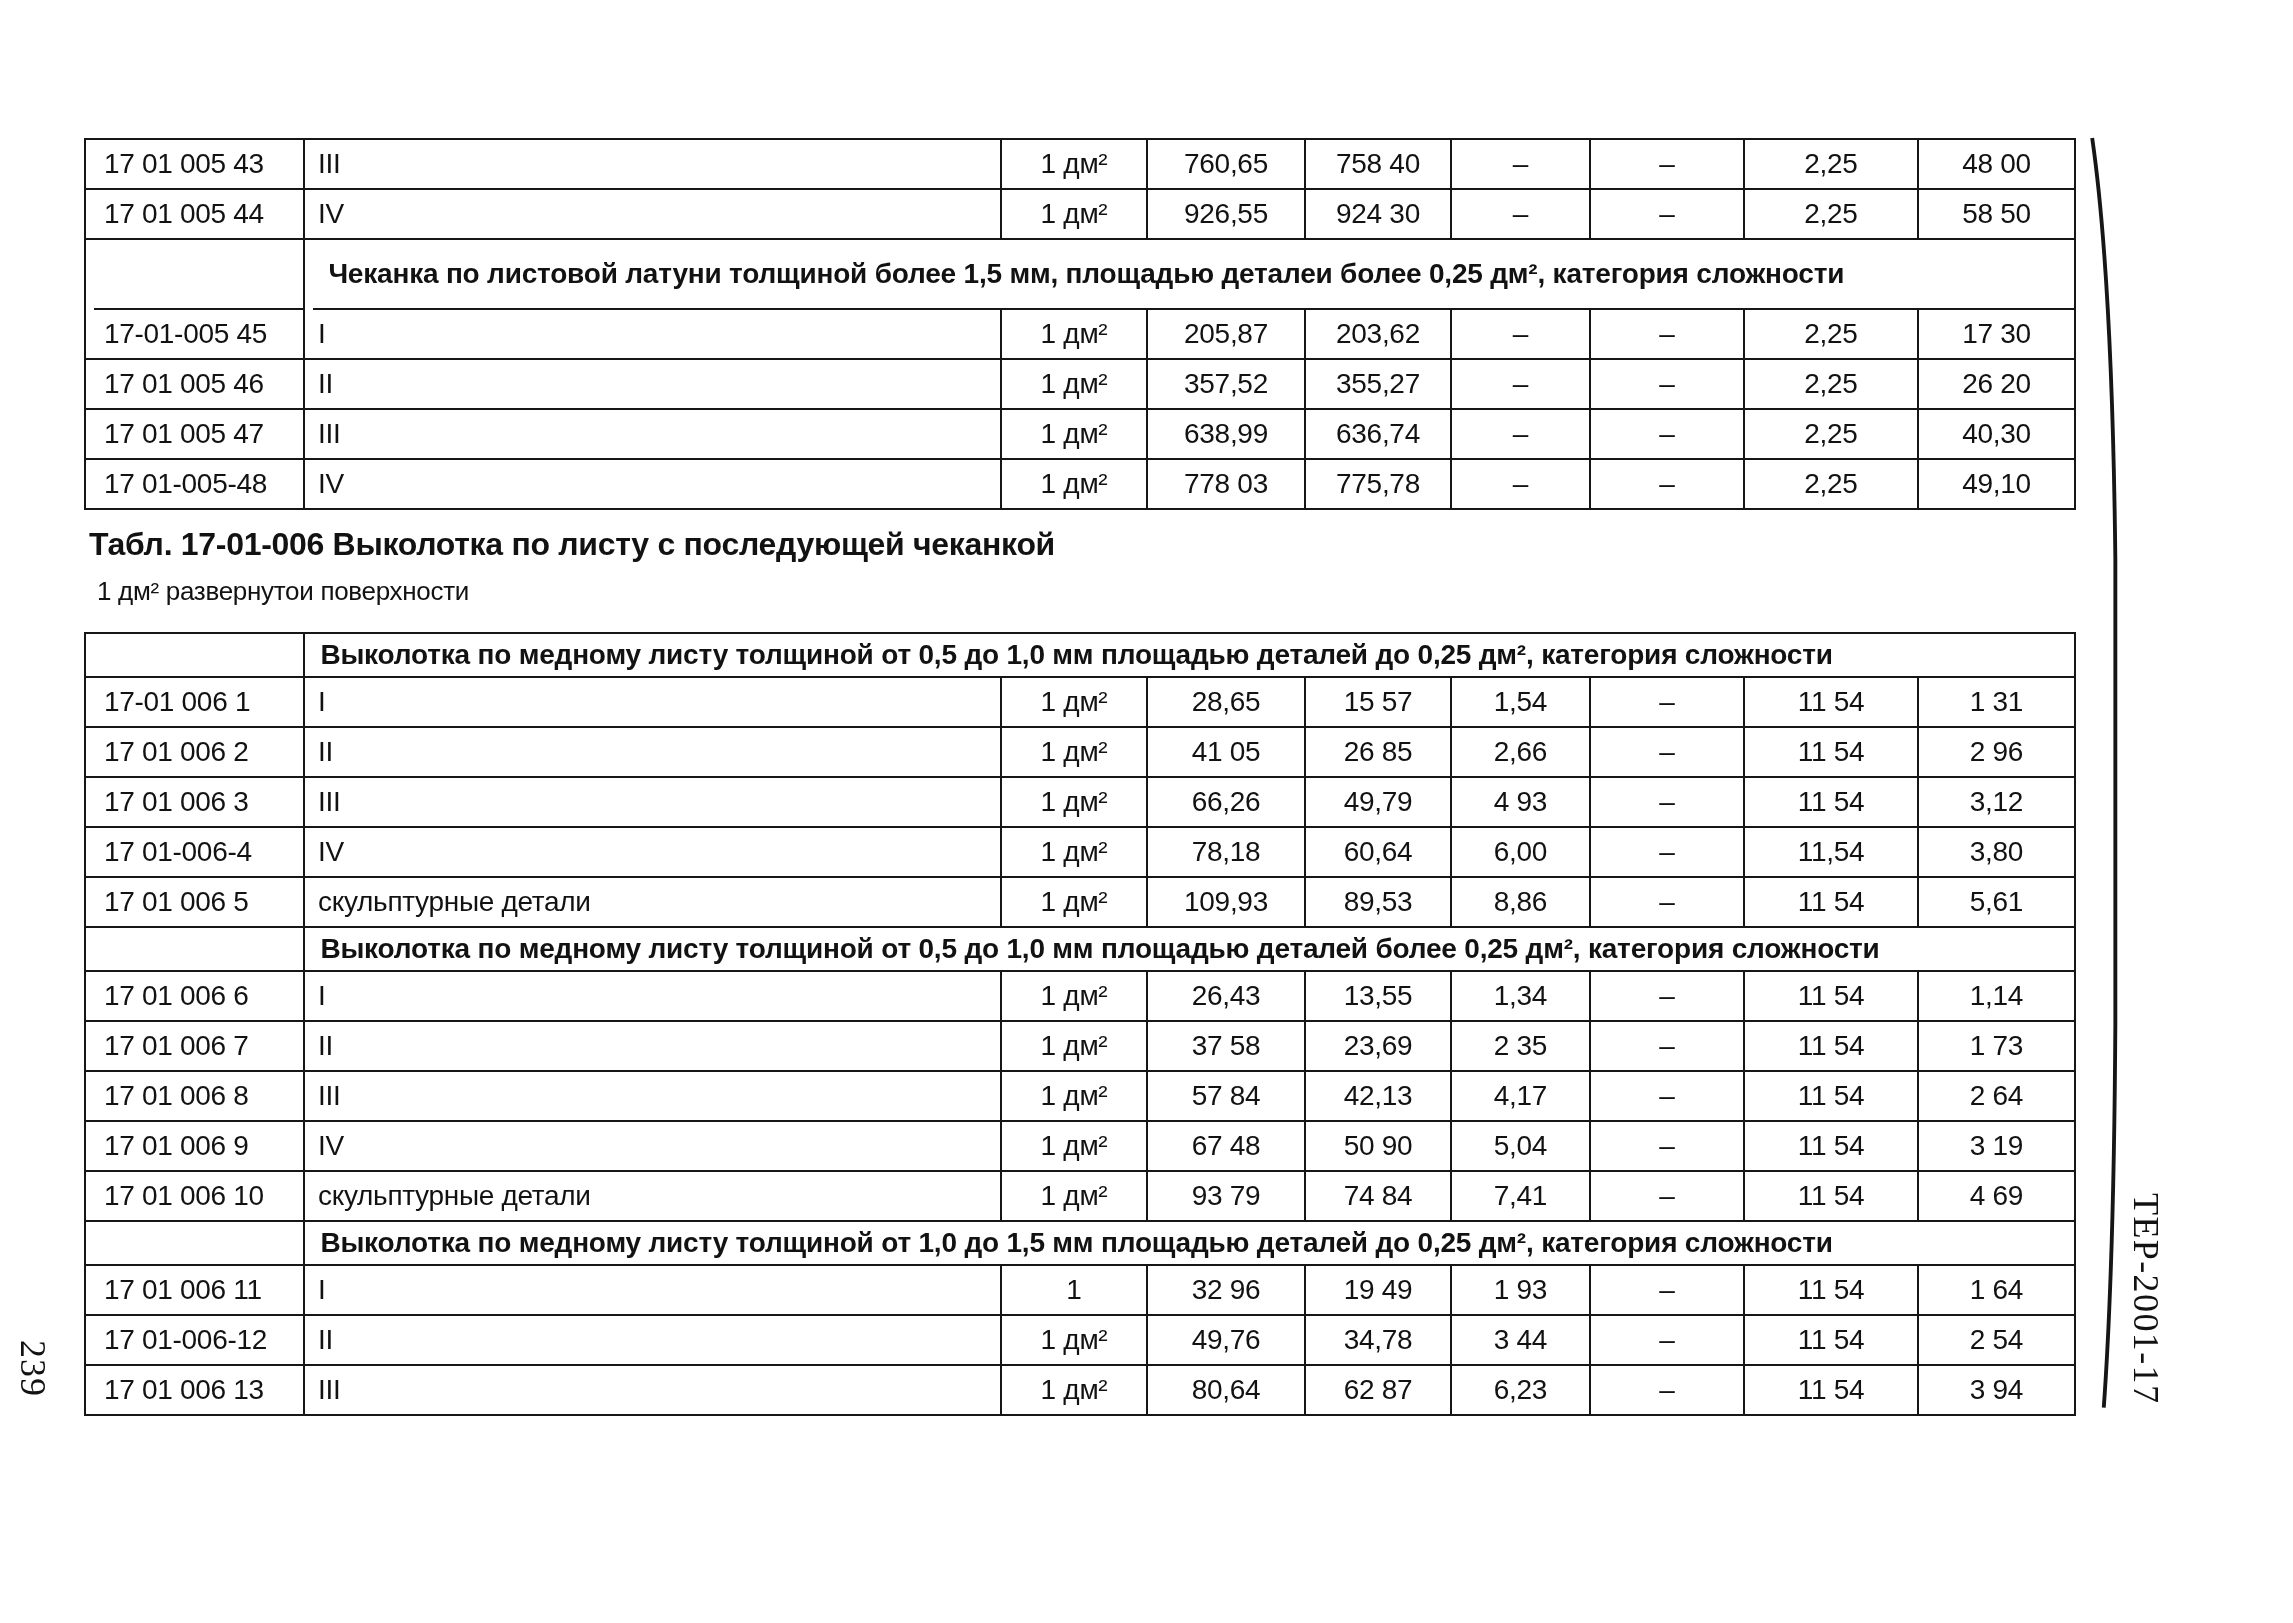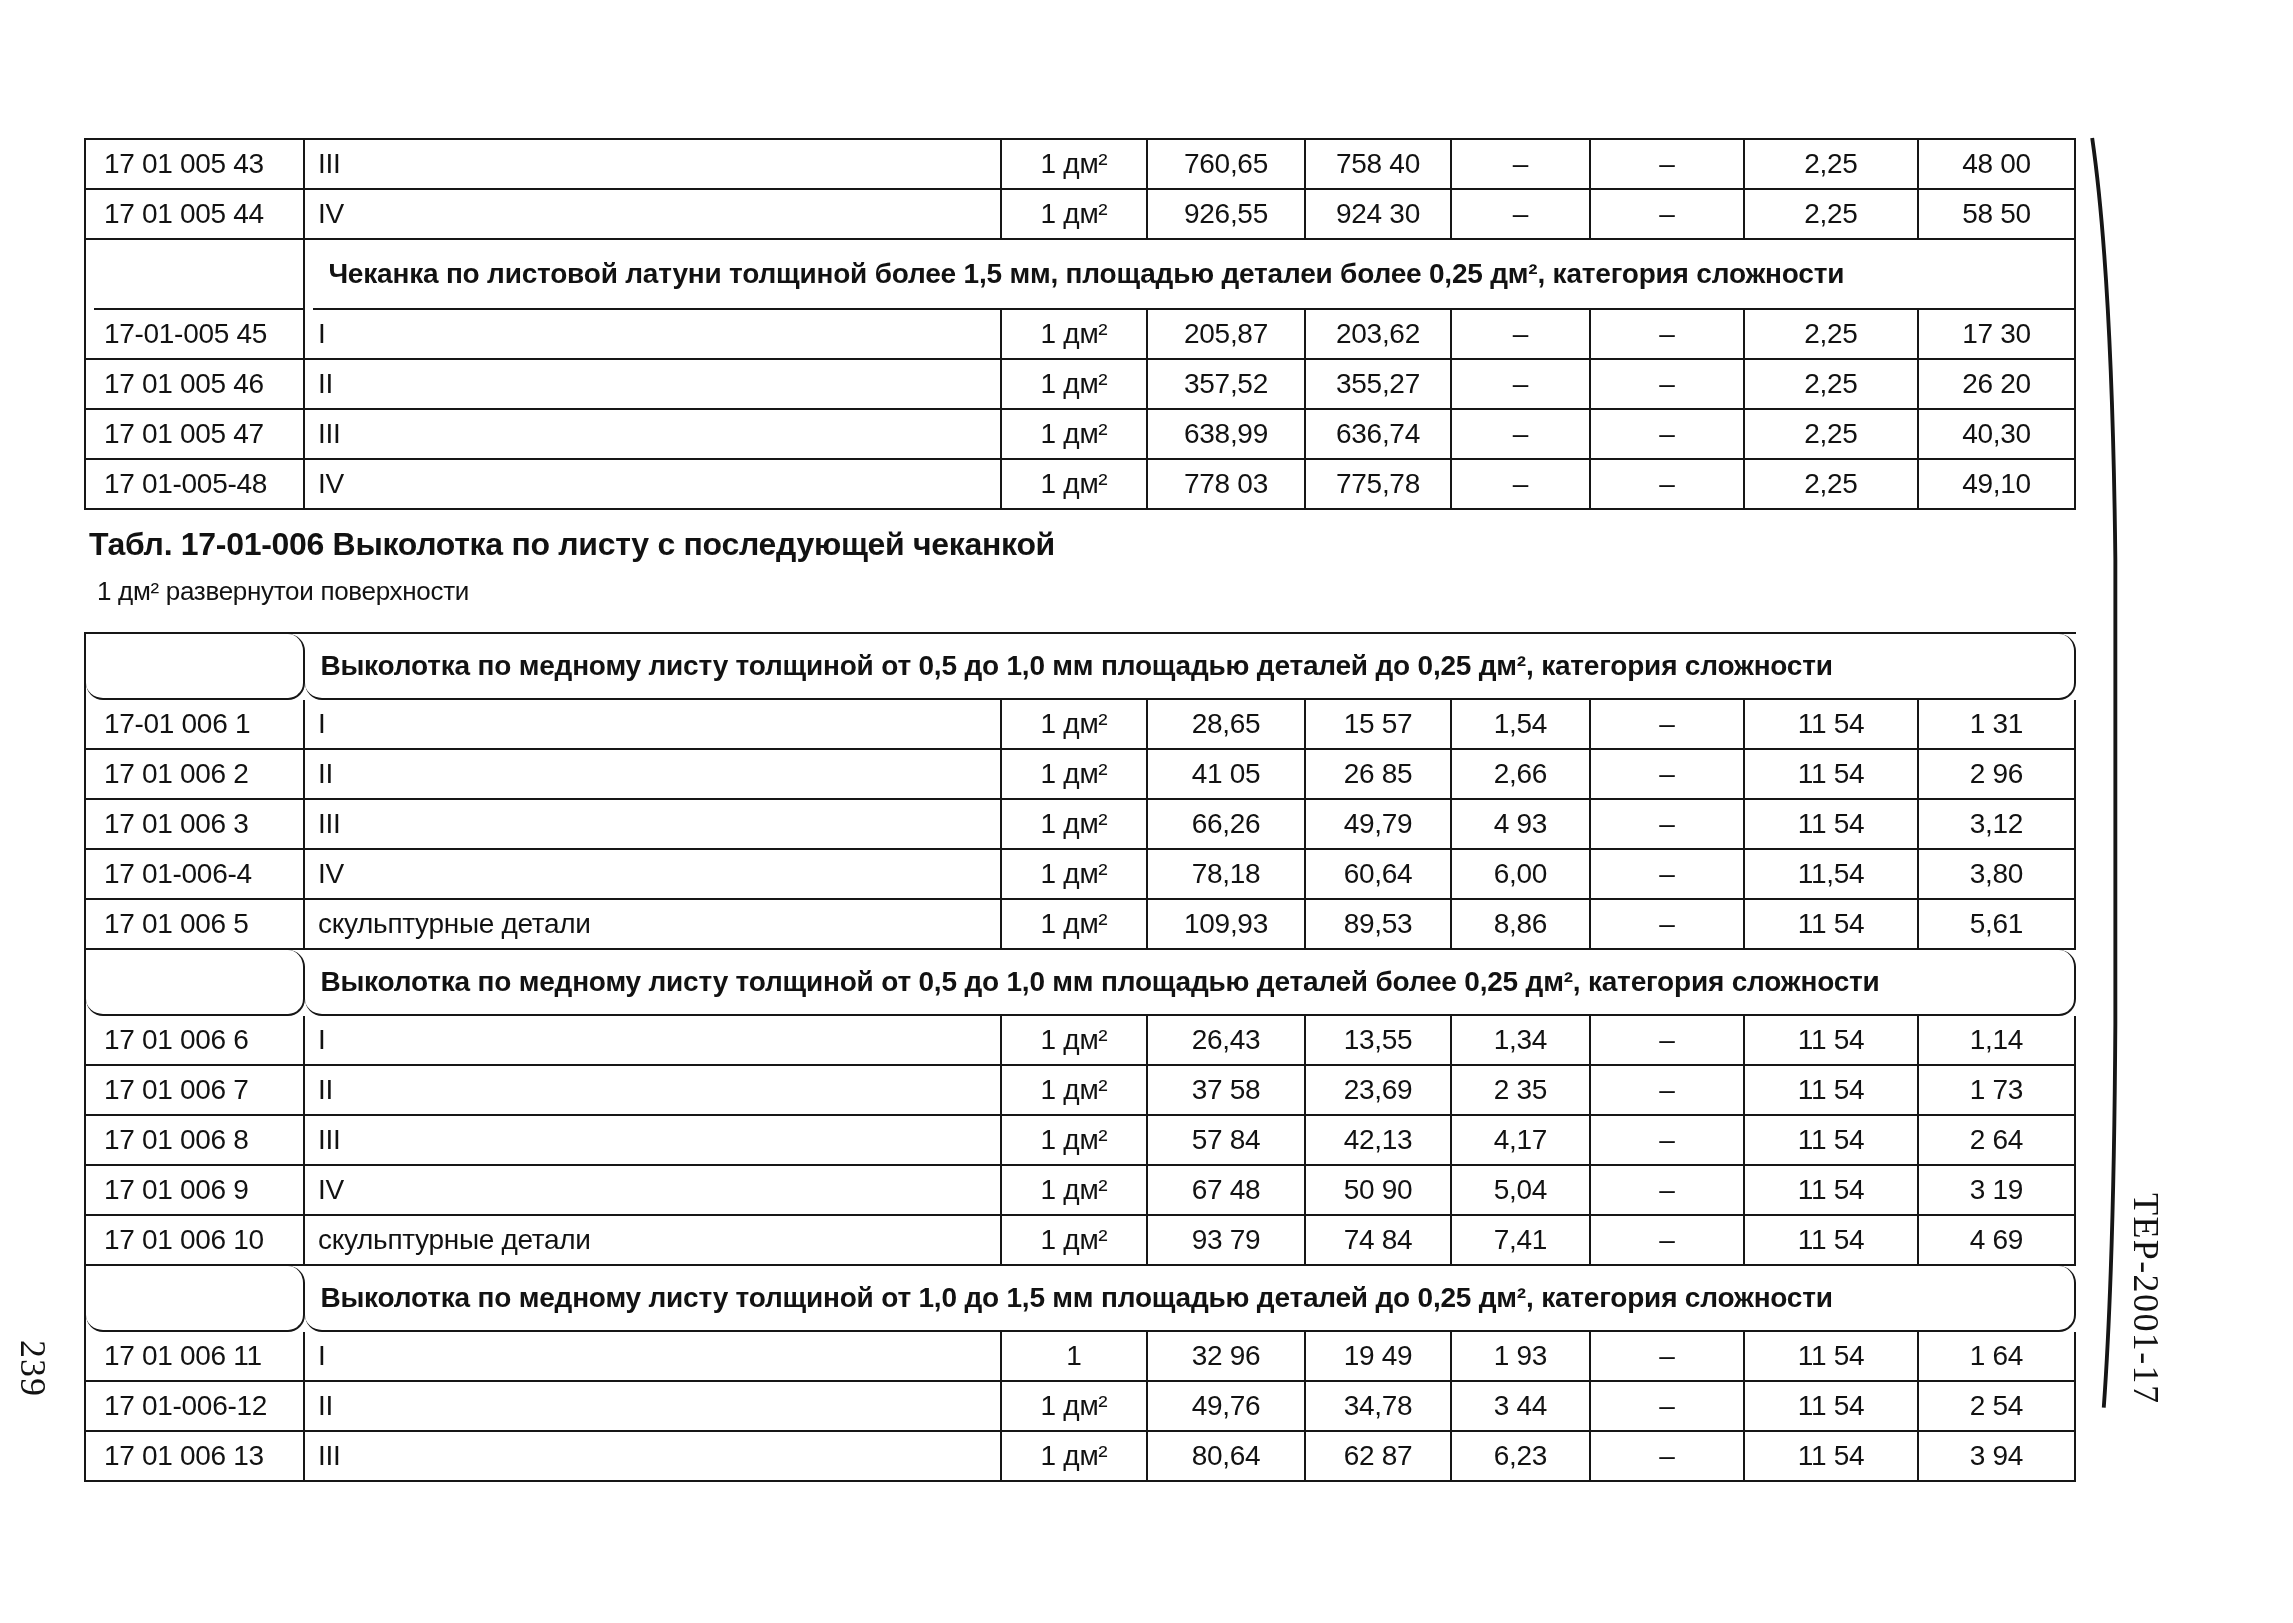--- a/index.html
+++ b/index.html
@@ -30,21 +30,21 @@
     overflow:hidden;
   }
   .cell.code{justify-content:flex-start;padding-left:18px;}
   .cell.desc{justify-content:flex-start;padding-left:13px;}
   .cell.headtxt{
     grid-column:2 / -1;
     justify-content:flex-start;padding-left:15.4px;
     font-weight:bold;font-size:28px;letter-spacing:-0.2px;
   }
   .tableA .hrow{height:70px;margin-left:8px;}
-  .tableB .hrow{height:66px;border-radius:17px;}
+  .tableB .hrow{height:44px;}
 
   
   .caption-title{
     position:absolute;left:89px;top:526px;
     font-weight:bold;font-size:32px;letter-spacing:-0.3px;text-align:center;
   }
   .caption-subtitle{
     position:absolute;left:89px;top:576px;
     font-size:26px;letter-spacing:-0.3px;margin-left:8px;
   }

